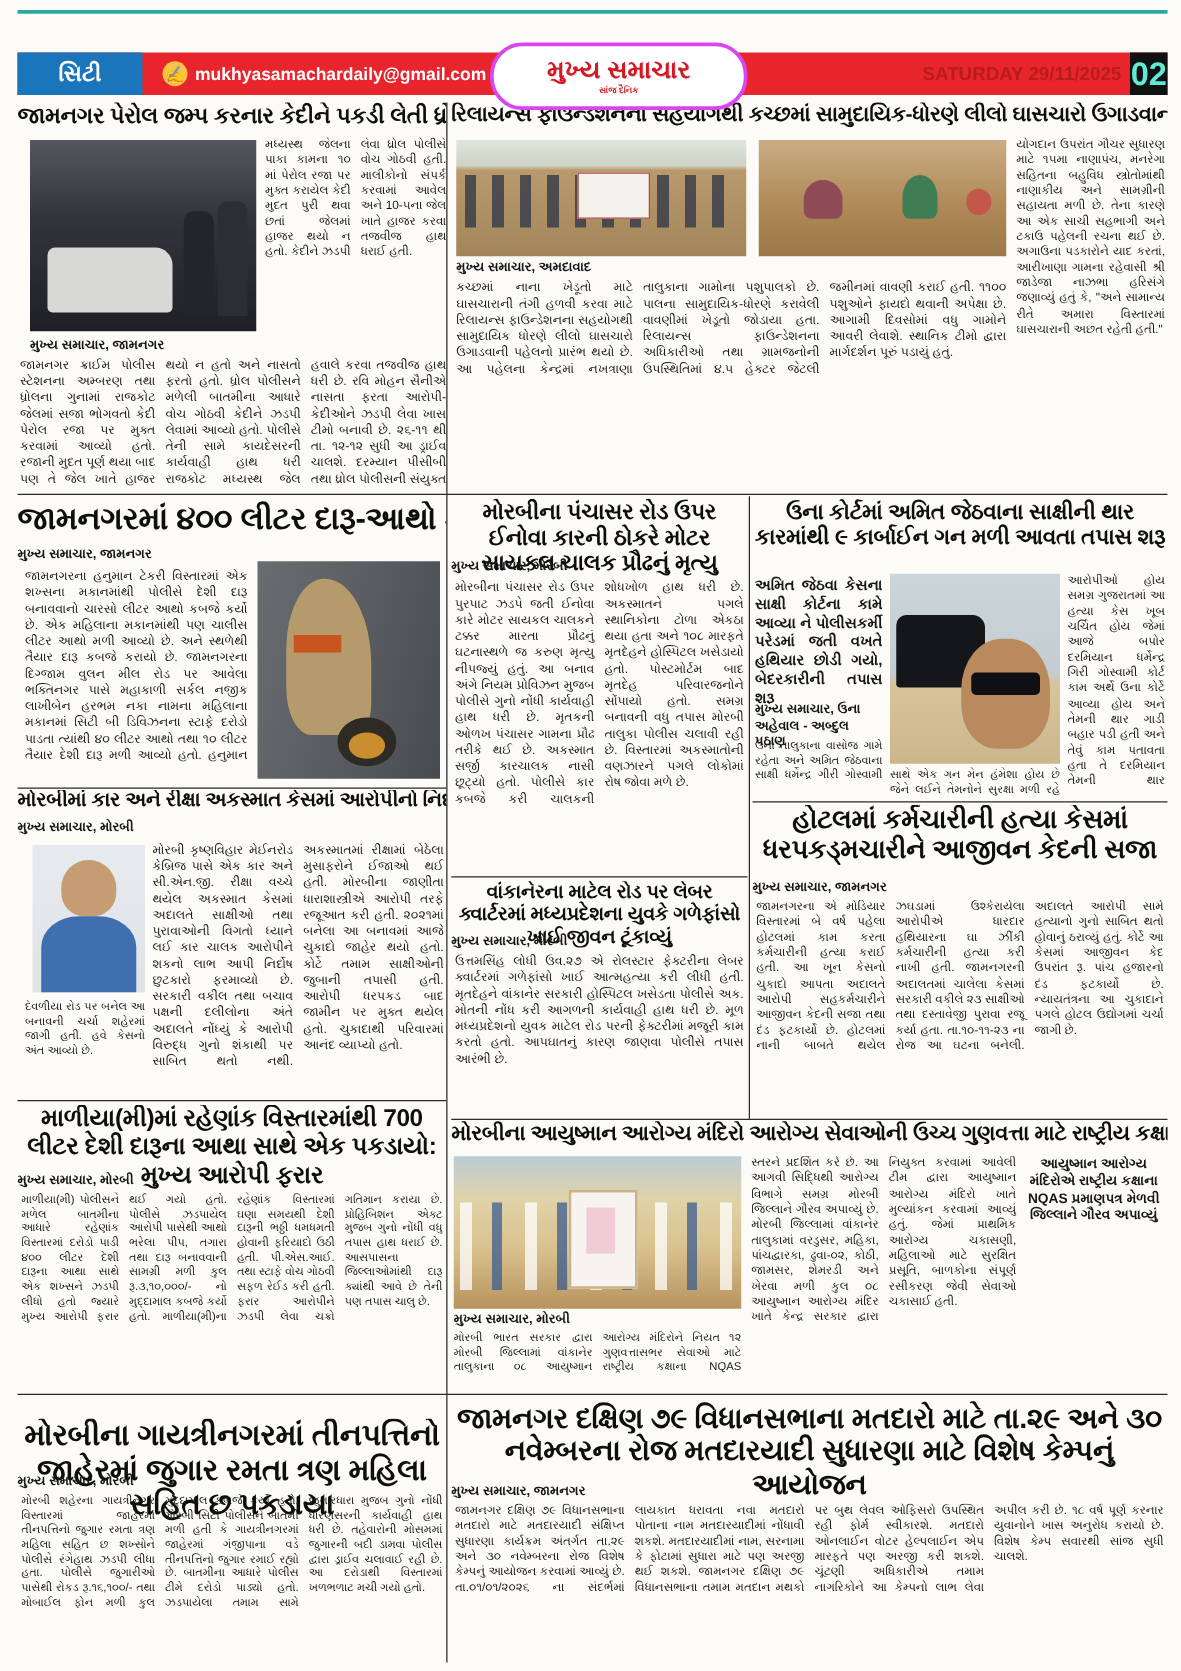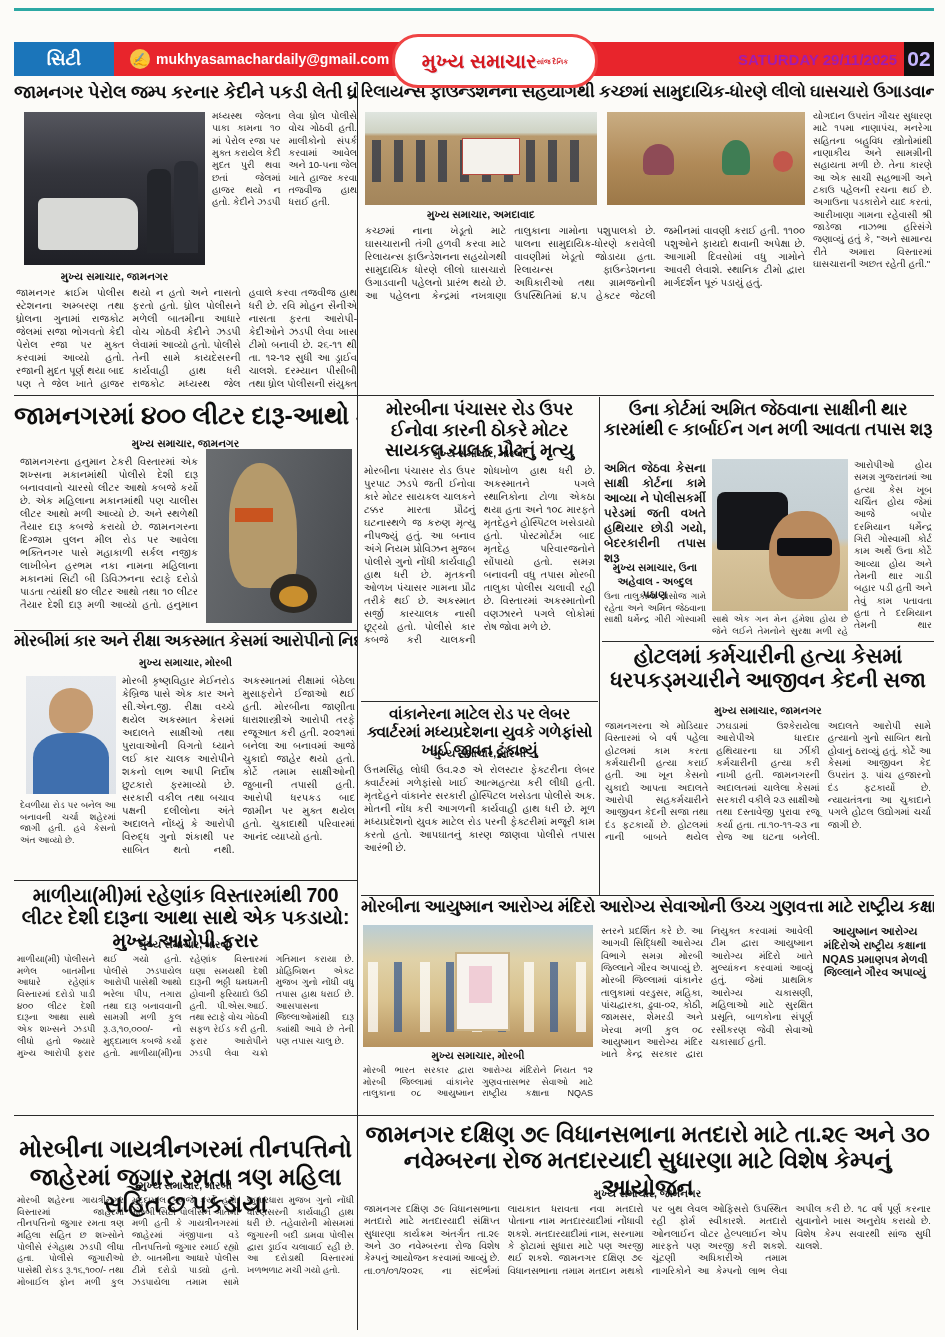--- a/index.html
+++ b/index.html
@@ -8,36 +8,36 @@
   .topline{position:absolute;left:14px;top:8px;width:920px;height:3px;background:#2ca8a4;}
   
   .hbar{position:absolute;left:14px;top:42px;width:920px;height:34px;background:#e8252c;}
   .hsection{position:absolute;left:14px;top:42px;width:100px;height:34px;background:#1b75ba;
             color:#fff;font-weight:bold;font-size:18px;display:flex;align-items:center;justify-content:center;}
   .hemail{position:absolute;left:130px;top:42px;height:34px;display:flex;align-items:center;gap:6px;
           color:#fff;font-weight:bold;font-size:14px;}
   .hicon{width:20px;height:20px;border-radius:50%;background:#f6c445;color:#8a4a00;
          display:inline-flex;align-items:center;justify-content:center;font-size:13px;}
   .hlogo{position:absolute;left:392px;top:34px;width:200px;height:48px;background:#fff;
-         border:3px solid #ef4444;border-radius:26px;display:flex;flex-direction:row;
+         border:3px solid #d946ef;border-radius:26px;display:flex;flex-direction:column;
          align-items:center;justify-content:center;z-index:3;}
   .hlogo .big{color:#d61920;font-weight:800;font-size:20px;line-height:1;text-shadow:1px 1px 0 #1b3f8f22;}
   .hlogo .sub{color:#d61920;font-size:7px;font-weight:bold;margin-top:2px;}
   .hdate{position:absolute;right:48px;top:42px;height:34px;display:flex;align-items:center;
-         color:#a21caf;font-weight:bold;font-size:15px;}
-  .hpage{position:absolute;right:11px;top:42px;width:30px;height:34px;background:#111;color:#c4b5fd;
-         font-weight:800;font-size:21px;display:flex;align-items:center;justify-content:center;}
+         color:#b91c1c;font-weight:bold;font-size:15px;}
+  .hpage{position:absolute;right:11px;top:42px;width:30px;height:34px;background:#111;color:#5eead4;
+         font-weight:800;font-size:26px;display:flex;align-items:center;justify-content:center;}
   
   .vr{position:absolute;width:1px;background:#2a2a2a;}
   .hrule{position:absolute;height:1px;background:#2a2a2a;}
   
   .art{position:absolute;}
   .hl{position:absolute;font-weight:800;color:#0e0e0e;text-align:center;line-height:1.15;
       overflow:hidden;letter-spacing:-0.3px;}
-  .byline{position:absolute;font-weight:bold;font-size:10.5px;text-align:center;}
+  .byline{position:absolute;font-weight:bold;font-size:10.5px;}
   .body{position:absolute;font-size:10px;line-height:1.3;text-align:justify;overflow:hidden;
         column-gap:8px;word-break:break-word;}
   .lead{position:absolute;font-weight:bold;font-size:12px;line-height:1.25;text-align:justify;overflow:hidden;}
   .photo{position:absolute;overflow:hidden;}
   .photo span{position:absolute;display:block;}
   
   .ph-night{background:linear-gradient(180deg,#55565e 0%,#34353c 40%,#1f2026 100%);}
   .ph-night .car{left:8%;bottom:10%;width:55%;height:34%;background:#d8d9d6;border-radius:6px 14px 4px 4px;}
   .ph-night .fig1{left:68%;bottom:8%;width:13%;height:55%;background:#23252a;border-radius:8px 8px 0 0;}
   .ph-night .fig2{left:83%;bottom:8%;width:13%;height:60%;background:#2c2e35;border-radius:8px 8px 0 0;}

